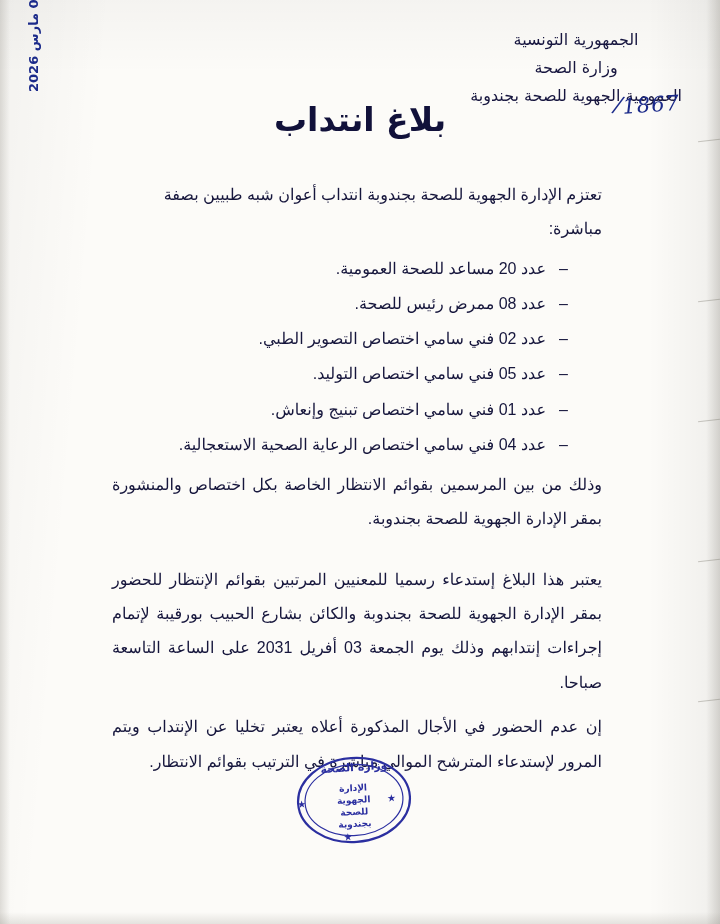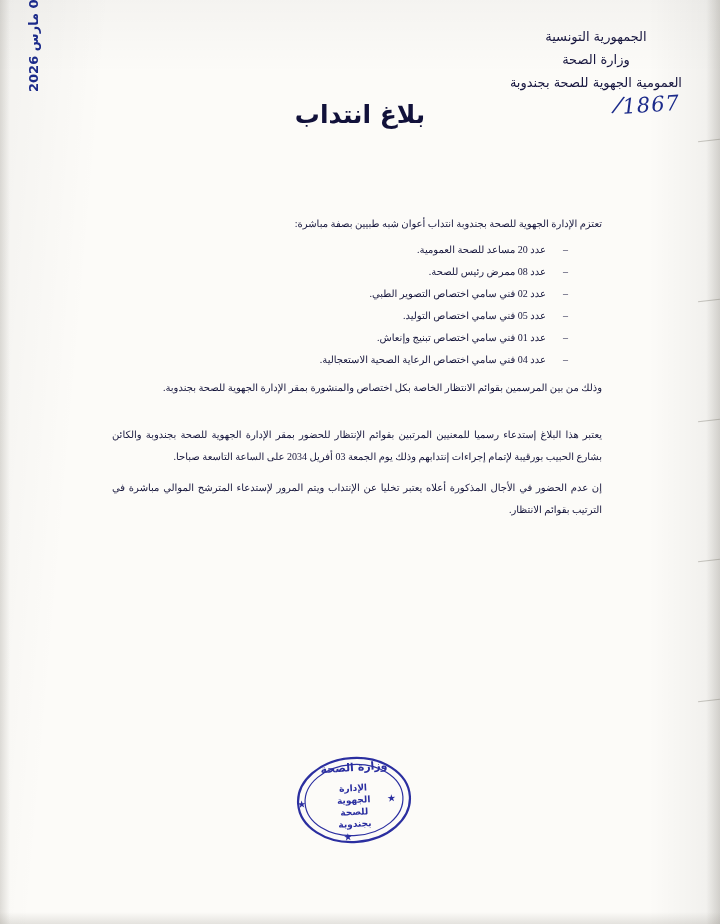--- a/index.html
+++ b/index.html
@@ -65,21 +65,21 @@
     padding: 0;
   }
 
   
   .letterhead {
     position: absolute;
     top: 26px;
     right: 38px;
     text-align: center;
     font-family: "DejaVu Sans", sans-serif;
-    font-size: 13px;
+    font-size: 16px;
     line-height: 1.75;
     color: #17163f;
     letter-spacing: 0;
   }
   .letterhead div { white-space: nowrap; }
 
   
   .date-stamp {
     position: absolute;
     left: 26px;
@@ -110,38 +110,37 @@
     font-size: 22px;
   }
 
   
   .doc-title {
     position: absolute;
     top: 100px;
     left: 0; right: 0;
     text-align: center;
     font-family: "DejaVu Sans", sans-serif;
-    font-size: 25px;
+    font-size: 33px;
     font-weight: bold;
     color: #11113a;
     letter-spacing: 0.5px;
   }
 
   
   .body-block {
     position: absolute;
     top: 178px;
     right: 118px;
     left: 112px;
-    font-size: 10px;
+    font-size: 16px;
     line-height: 2.15;
     color: #16163c;
     text-align: justify;
-    font-family: Liberation Serif, serif;
-    margin-top: 35px;
+    font-family: Liberation Sans, sans-serif;
   }
   .intro { margin: 0 0 4px 0; text-align: right; }
 
   ul.positions {
     list-style: none;
     margin: 2px 0 6px 0;
     padding: 0 34px 0 0;
   }
   ul.positions li {
     position: relative;
@@ -259,21 +258,21 @@
           <span>عدد 01 فني سامي اختصاص تبنيج وإنعاش.</span>
         </li>
         <li>
           <span class="dash">–</span>
           <span>عدد 04 فني سامي اختصاص الرعاية الصحية الاستعجالية.</span>
         </li>
       </ul>
 
       <p class="para">وذلك من بين المرسمين بقوائم الانتظار الخاصة بكل اختصاص والمنشورة بمقر الإدارة الجهوية للصحة بجندوبة.</p>
 
-      <p class="para spaced">يعتبر هذا البلاغ إستدعاء رسميا للمعنيين المرتبين بقوائم الإنتظار للحضور بمقر الإدارة الجهوية للصحة بجندوبة والكائن بشارع الحبيب بورقيبة لإتمام إجراءات إنتدابهم وذلك يوم الجمعة 03 أفريل 2034 على الساعة التاسعة صباحا.</p>
+      <p class="para spaced">يعتبر هذا البلاغ إستدعاء رسميا للمعنيين المرتبين بقوائم الإنتظار للحضور بمقر الإدارة الجهوية للصحة بجندوبة والكائن بشارع الحبيب بورقيبة لإتمام إجراءات إنتدابهم وذلك يوم الجمعة 03 أفريل 2031 على الساعة التاسعة صباحا.</p>
 
       <p class="para tight">إن عدم الحضور في الأجال المذكورة أعلاه يعتبر تخليا عن الإنتداب ويتم المرور لإستدعاء المترشح الموالي مباشرة في الترتيب بقوائم الانتظار.</p>
     </div>
 
     <div class="stamp">
       <svg width="136" height="96" viewBox="0 0 136 96">
         <g transform="rotate(-4 68 48)">
           <ellipse cx="68" cy="48" rx="56" ry="42" fill="none" stroke="#2b2fa0" stroke-width="2.2"></ellipse>
           <ellipse cx="68" cy="48" rx="49" ry="35.5" fill="none" stroke="#2b2fa0" stroke-width="1.2"></ellipse>
 

